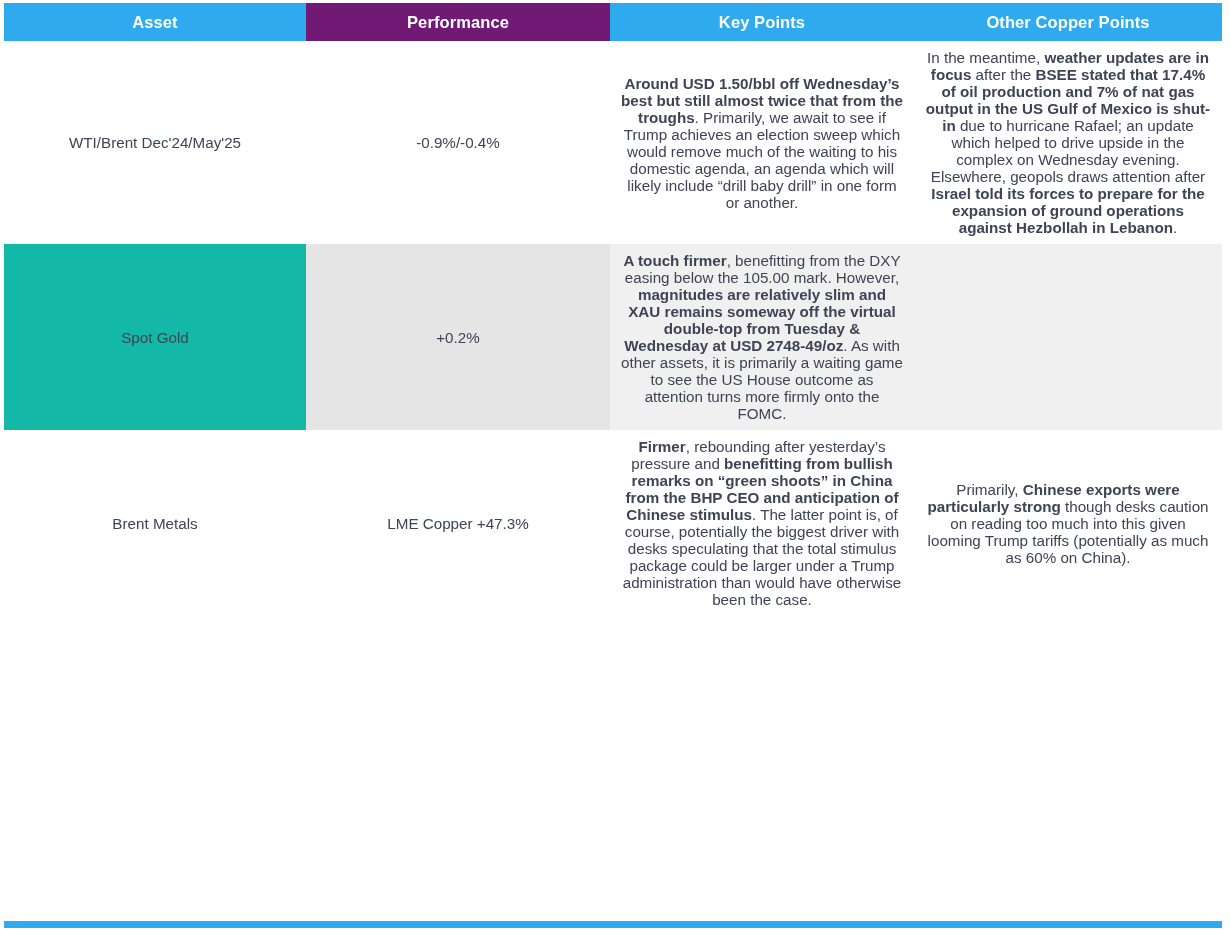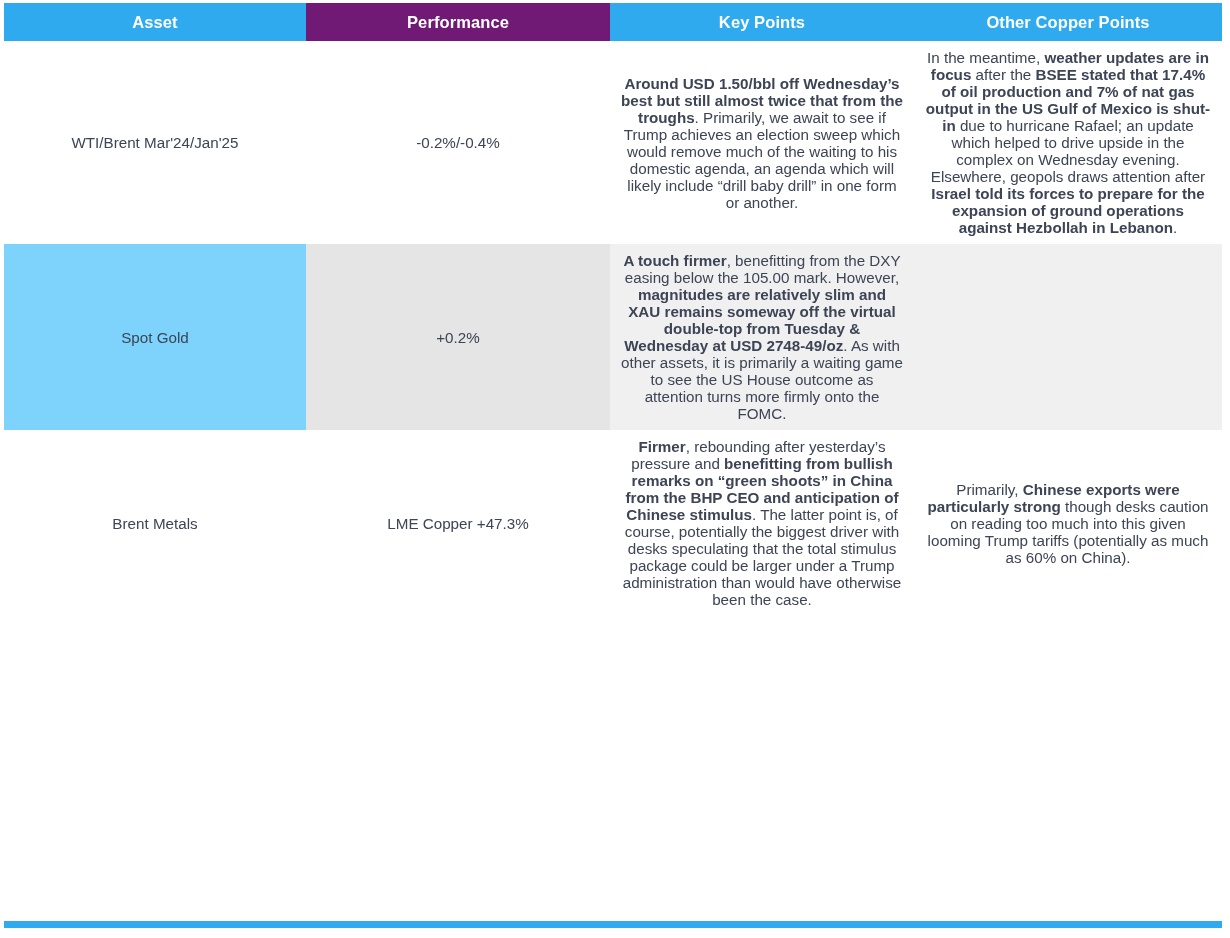--- a/index.html
+++ b/index.html
@@ -86,27 +86,27 @@
     <thead>
       <tr>
         <th style="background: rgb(47, 170, 238); color: rgb(255, 255, 255);">Asset</th>
         <th style="background: #701a75; color: rgb(255, 255, 255); text-align: center;">Performance</th>
         <th style="background: rgb(47, 170, 238); color: rgb(255, 255, 255);">Key Points</th>
         <th style="background: rgb(47, 170, 238); color: rgb(255, 255, 255);">Other Copper Points</th>
       </tr>
     </thead>
     <tbody>
       <tr class="row-odd">
-        <td class="cell-asset">WTI/Brent Mar'24/Jan'25</td>
-        <td class="cell-perf">-0.2%/-0.4%</td>
+        <td class="cell-asset">WTI/Brent Dec'24/May'25</td>
+        <td class="cell-perf">-0.9%/-0.4%</td>
         <td class="cell-key"><span class="rt"><b>Around USD 1.50/bbl off Wednesday’s best but still almost twice that from the troughs</b><span>. Primarily, we await to see if Trump achieves an election sweep which would remove much of the waiting to his domestic agenda, an agenda which will likely include “drill baby drill” in one form or another.</span></span></td>
         <td class="cell-other"><span class="rt"><span>In the meantime, </span><b>weather updates are in focus</b><span> after the </span><b>BSEE stated that 17.4% of oil production and 7% of nat gas output in the US Gulf of Mexico is shut-in</b><span> due to hurricane Rafael; an update which helped to drive upside in the complex on Wednesday evening. Elsewhere, geopols draws attention after </span><b>Israel told its forces to prepare for the expansion of ground operations against Hezbollah in Lebanon</b><span>.</span></span></td>
       </tr>
       <tr class="row-even">
-        <td class="cell-asset" style="background: #7dd3fc;">Spot Gold</td>
+        <td class="cell-asset" style="background: #14b8a6;">Spot Gold</td>
         <td class="cell-perf" style="background: #e5e5e5;">+0.2%</td>
         <td class="cell-key" style="background: rgb(240, 240, 240);"><span class="rt"><b>A touch firmer</b><span>, benefitting from the DXY easing below the 105.00 mark. However, </span><b>magnitudes are relatively slim and XAU remains someway off the virtual double-top from Tuesday &amp; Wednesday at USD 2748-49/oz</b><span>. As with other assets, it is primarily a waiting game to see the US House outcome as attention turns more firmly onto the FOMC.</span></span></td>
         <td class="cell-other" style="background: rgb(240, 240, 240);"><span class="rt"></span></td>
       </tr>
       <tr class="row-odd">
         <td class="cell-asset">Brent Metals</td>
         <td class="cell-perf">LME Copper +47.3%</td>
         <td class="cell-key"><span class="rt"><b>Firmer</b><span>, rebounding after yesterday’s pressure and </span><b>benefitting from bullish remarks on “green shoots” in China from the BHP CEO and anticipation of Chinese stimulus</b><span>. The latter point is, of course, potentially the biggest driver with desks speculating that the total stimulus package could be larger under a Trump administration than would have otherwise been the case.</span></span></td>
         <td class="cell-other"><span class="rt"><span>Primarily, </span><b>Chinese exports were particularly strong</b><span> though desks caution on reading too much into this given looming Trump tariffs (potentially as much as 60% on China).</span></span></td>
       </tr>

